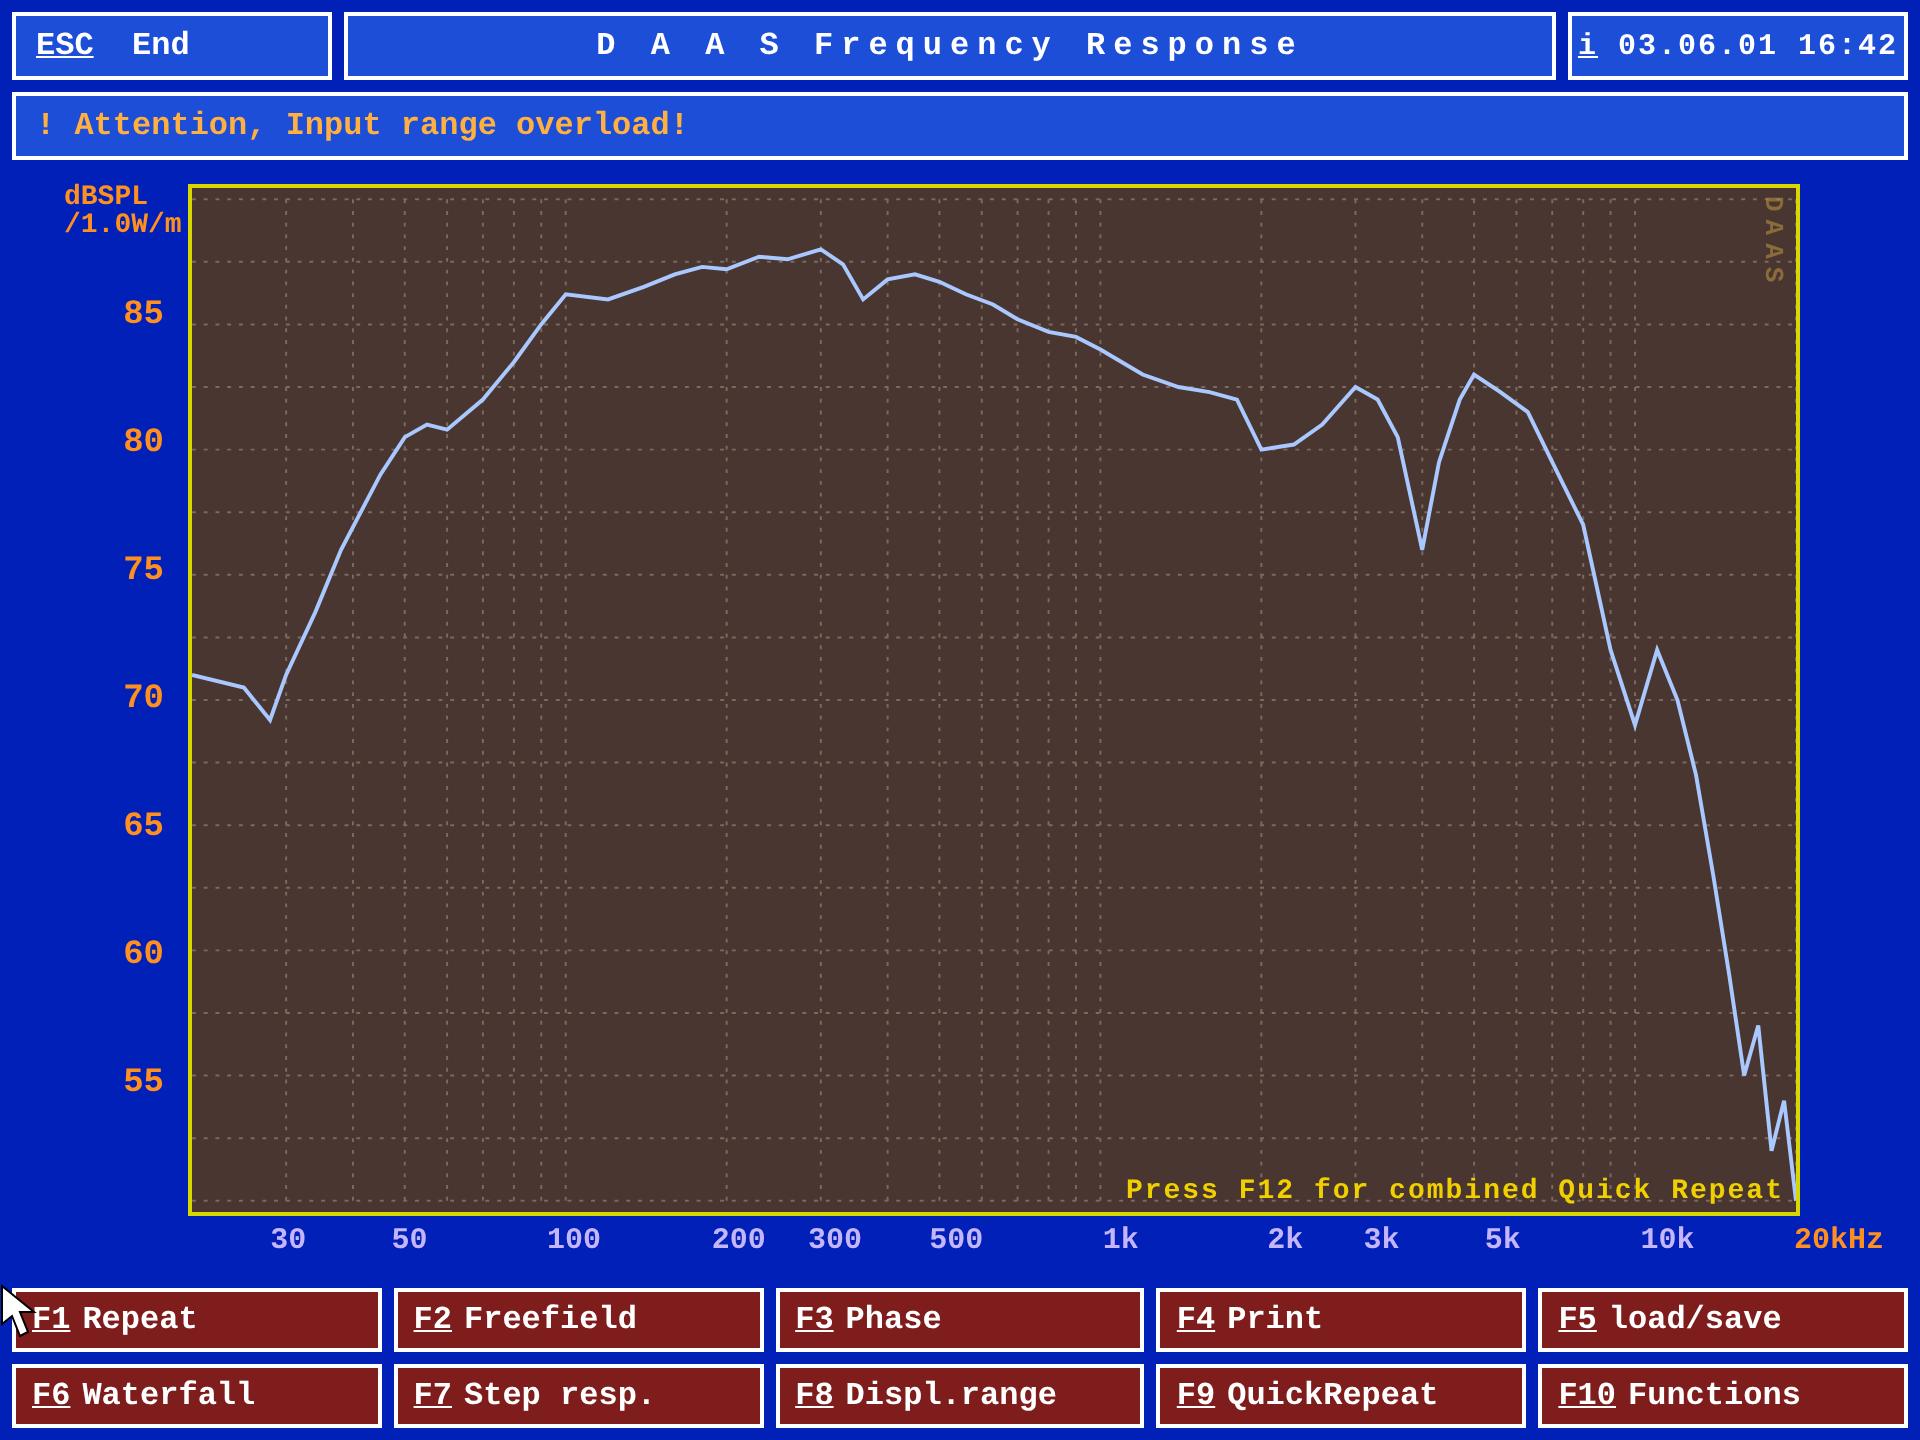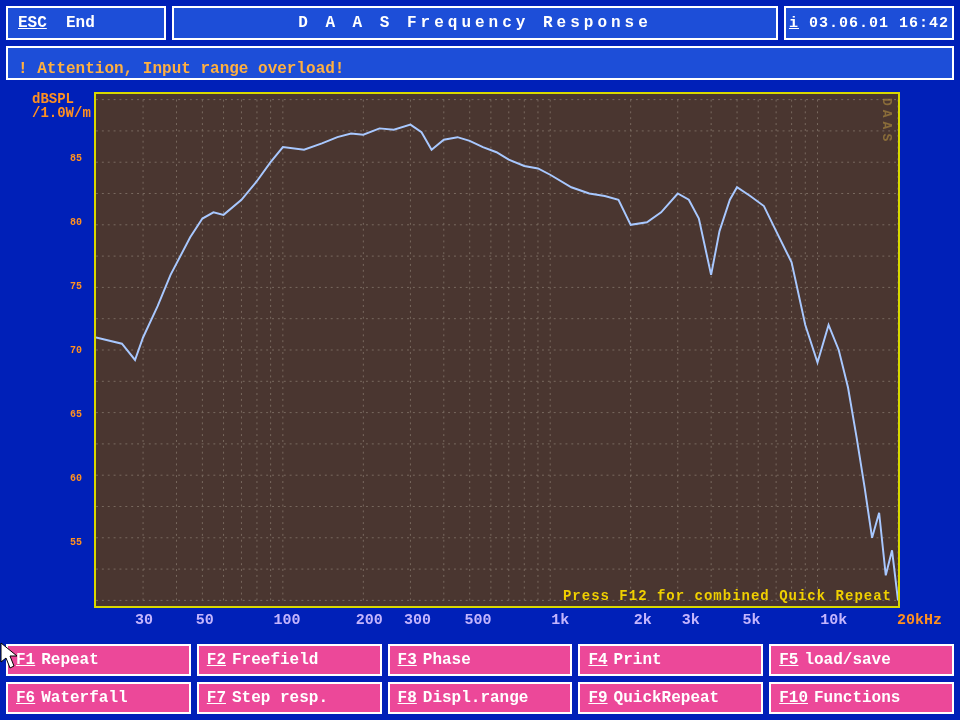--- a/index.html
+++ b/index.html
@@ -27,21 +27,21 @@
     white-space: nowrap;
     overflow: hidden;
   }
   .panel-esc { width: 160px; }
   .panel-title { flex: 1; justify-content: center; letter-spacing: 4px; }
   .panel-time { width: 170px; justify-content: center; letter-spacing: 1px; font-size:15px;}
   .u { text-decoration: underline; }
 
   
   .secondbar { display: flex; gap: 6px; height: 34px; }
-  .panel-msg { flex: 1; align-items: flex-end; }
+  .panel-msg { flex: 1; }
   .panel-mo  { width: 256px; }
   .orange { color: #ffb040; }
 
   
   .chartwrap {
     flex: 1;
     position: relative;
     padding: 4px 6px 0 4px;
     color: #ff9020;
     margin-left: 18px;
@@ -84,21 +84,21 @@
   }
   #grid, #trace {
     position: absolute;
     left: 0; top: 0; width: 100%; height: 100%;
   }
   .ytick {
     position: absolute;
     right: 100%;
     transform: translate(-14px, -50%);
     color: #ff9020;
-    font-size: 10px;
+    font-size: 17px;
     text-align: left;
   }
   .xtick {
     position: absolute;
     top: 100%;
     transform: translate(-50%, 6px);
     color: #c4b5fd;
     font-size: 15px;
     text-align: center;
   }
@@ -109,21 +109,21 @@
     transform: translate(0, 6px);
     color: #ff9020;
     font-size: 15px;
   }
 
   
   .fnrow { display: flex; gap: 6px; height: 32px; }
   .fnbtn {
     flex: 1;
     border: 2px solid #fff;
-    background: #ec4899;
+    background: #7f1d1d;
     color: #fff;
     display: flex;
     align-items: center;
     padding: 0 8px;
     font-family: inherit;
     font-weight: bold;
     font-size: 16px;
     cursor: pointer;
   }
   .fnbtn .key { text-decoration: underline; margin-right: 6px; }

